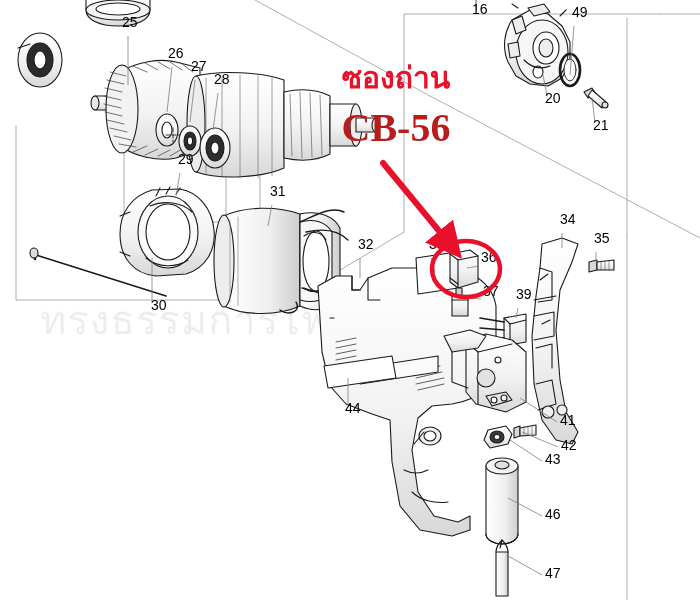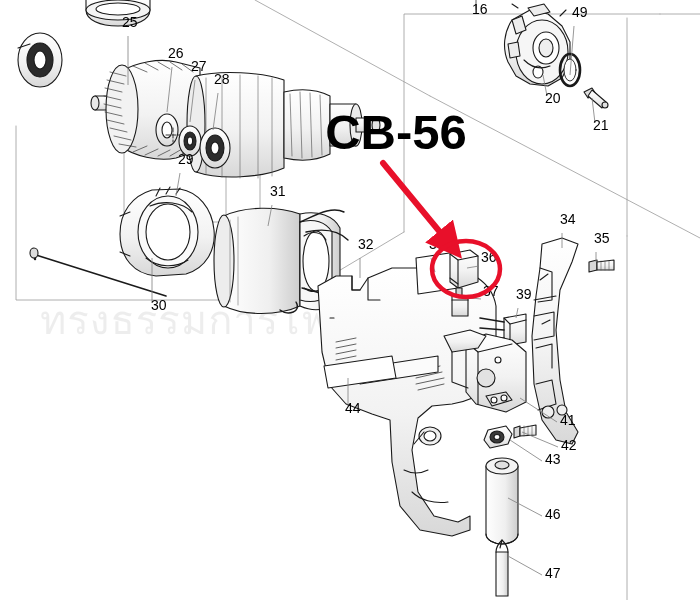--- a/index.html
+++ b/index.html
@@ -35,24 +35,24 @@
     letter-spacing: 0px;
     line-height: 1.05;
     white-space: nowrap;
   }
   .ann-code {
     position: absolute;
     left: 296px;
     top: 108px;
     width: 200px;
     text-align: center;
-    font-family: Liberation Sans, sans-serif;
-    font-size: 49px;
+    font-family: Liberation Serif, serif;
+    font-size: 40px;
     font-weight: bold;
-    color: #000000;
+    color: #b91c1c;
     line-height: 1;
     white-space: nowrap;
   }
   .watermark {
     position: absolute;
     left: 40px;
     top: 288px;
     width: 560px;
     font-family: "DejaVu Sans", sans-serif;
     font-size: 40px;
@@ -432,15 +432,16 @@
         <text x="545" y="103">20</text>
         <text x="593" y="130">21</text>
       </g>
 
     <g>
       <line id="ann-arrow-line" stroke="#e8102a" stroke-width="6" stroke-linecap="round" marker-end="url(#redarrow)" x1="383" y1="163" x2="449" y2="243"></line>
     </g>
     <ellipse id="ann-ellipse" cx="466" cy="269" rx="34" ry="28" fill="none" stroke="#e8102a" stroke-width="4.5"></ellipse>
   </svg>
 
+  <div class="ann-title">ซองถ่าน</div>
   <div class="ann-code">CB-56</div>
 
 </div>
 
 </body></html>

